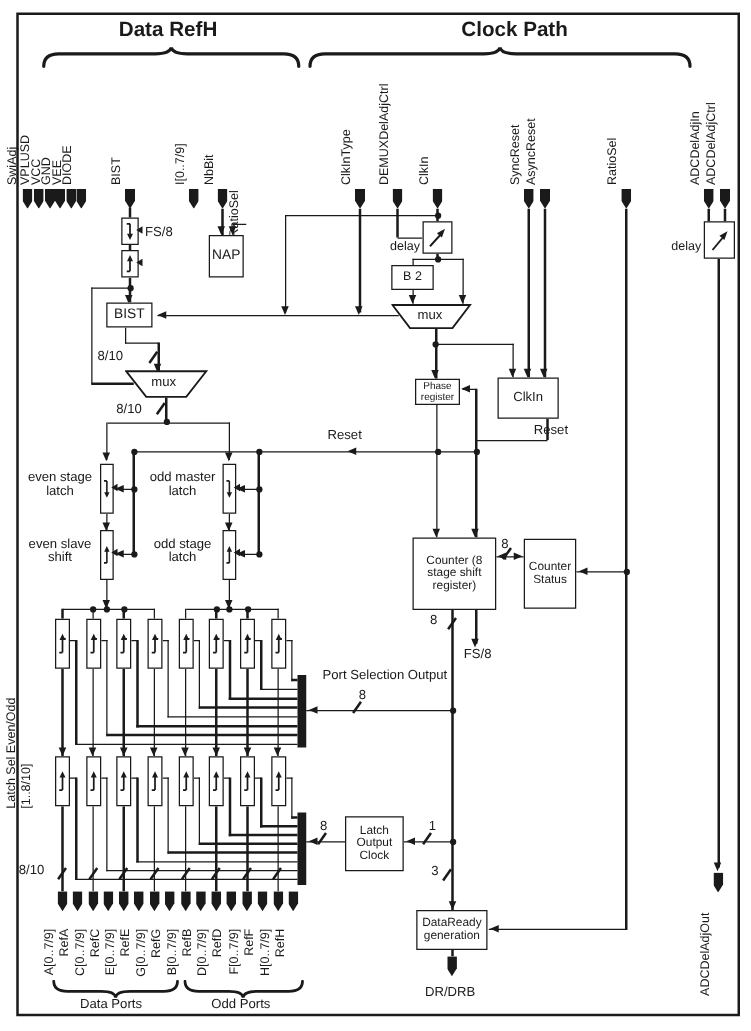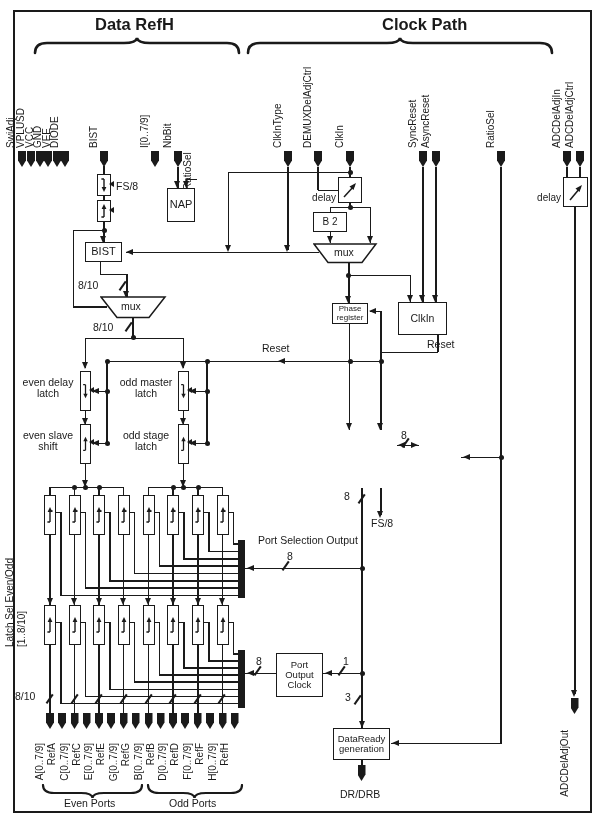--- a/index.html
+++ b/index.html
@@ -34,21 +34,21 @@
   .traplab{position:absolute;font-size:10.5px;}
   .dlab{position:absolute;font-size:10px;text-align:right;}
 </style>
 </head>
 <body>
 
 <div id="canvas">
   <div id="frame"></div>
 
   <div class="title" style="left:95px;top:15px;">Data RefH</div>
-  <div class="title" style="left:382px;top:15px;">Clock Path</div>
+  <div class="title" style="left:369px;top:15px;">Clock Path</div>
   <svg class="brace" style="left:33px;top:37px;" width="208" height="18">
     <path d="M2 16 Q2 6 14 6 L91 6 Q103 6 104 1 Q105 6 117 6 L194 6 Q206 6 206 16" stroke-width="2.6"></path>
   </svg>
   <svg class="brace" style="left:246px;top:37px;" width="308" height="18">
     <path d="M2 16 Q2 6 14 6 L141 6 Q153 6 154 1 Q155 6 167 6 L294 6 Q306 6 306 16" stroke-width="2.6"></path>
   </svg>
 
   <div class="pin" style="left:18px;top:151px;"></div>
   <div class="pin" style="left:27px;top:151px;"></div>
   <div class="pin" style="left:36px;top:151px;"></div>
@@ -373,21 +373,23 @@
 
   <svg class="trap" style="left:313px;top:243px;" width="65" height="21">
     <polygon points="1,1 63,1 49,19.5 15,19.5"></polygon>
   </svg>
   <div class="traplab" style="left:334px;top:246px;">mux</div>
 
   <div class="box" style="left:332px;top:303px;width:36px;height:21px;font-size:8px;padding:1px;">Phase register</div>
   <div class="box" style="left:398px;top:302px;width:49px;height:33px;font-size:10.5px;">ClkIn</div>
   <div class="ann" style="left:427px;top:339px;">Reset</div>
 
-  <div class="box" style="left:276px;top:653px;width:47px;height:44px;font-size:9.5px;padding:2px;">Port Output Clock</div>
+  <div class="box" style="left:330px;top:430px;width:67px;height:58px;font-size:9.5px;padding:2px;">Counter (8 stage shift register)</div>
+  <div class="box" style="left:419px;top:431px;width:42px;height:56px;font-size:9.5px;padding:2px;">Counter Status</div>
+  <div class="box" style="left:276px;top:653px;width:47px;height:44px;font-size:9.5px;padding:2px;">Latch Output Clock</div>
   <div class="box" style="left:333px;top:728px;width:57px;height:32px;font-size:9.5px;padding:2px;">DataReady generation</div>
 
   <div class="box" style="left:563px;top:177px;width:25px;height:30px;">
     <svg width="20" height="24" viewBox="0 0 20 24">
         <path d="M4 20 L14 8" stroke="#1a1a1a" stroke-width="1.5" fill="none"></path>
         <polygon points="16,5 9.5,8.5 13.5,12" fill="#1a1a1a"></polygon>
       </svg>
   </div>
   <div class="dlab" style="left:533px;top:192px;width:28px;">delay</div>
 
@@ -413,21 +415,21 @@
   </div>
   <div class="tk" style="left:89px;top:439px;"></div>
   <div class="lat" style="left:178px;top:424px;width:11px;">
     <svg class="lsvg" width="9" height="22" viewBox="0 0 10 20">
         <path d="M5 17 V6 M5 17 H2.4"></path>
         <path class="f" d="M5 2 2.6 7 h4.8 z"></path>
       </svg>
   </div>
   <div class="tk" style="left:187px;top:439px;"></div>
 
-  <div class="ann" style="left:18px;top:377px;width:60px;text-align:center;white-space:normal;font-size:10.5px;">even delay latch</div>
+  <div class="ann" style="left:18px;top:377px;width:60px;text-align:center;white-space:normal;font-size:10.5px;">even stage latch</div>
   <div class="ann" style="left:18px;top:430px;width:60px;text-align:center;white-space:normal;font-size:10.5px;">even slave shift</div>
   <div class="ann" style="left:116px;top:377px;width:60px;text-align:center;white-space:normal;font-size:10.5px;">odd master latch</div>
   <div class="ann" style="left:116px;top:430px;width:60px;text-align:center;white-space:normal;font-size:10.5px;">odd stage latch</div>
 
   <div class="lat" style="left:44px;top:495px;">
       <svg class="lsvg" width="10" height="22" viewBox="0 0 10 20">
         <path d="M5 17 V6 M5 17 H2.4 M5 6 H7.6"></path>
         <path class="f" d="M5 2 2.6 7 h4.8 z"></path>
       </svg>
     </div>
@@ -571,21 +573,21 @@
   <div class="vlab blab" style="left:205px;top:778px;">RefF</div>
   <div class="vlab blab" style="left:217.5px;top:778px;">H[0..7/9]</div>
   <div class="vlab blab" style="left:229.5px;top:778px;">RefH</div>
 
   <svg class="brace" style="left:41px;top:784px;" width="103" height="16">
     <path d="M2 1 Q2 9 13 9 L40 9 Q51 9 51.5 14 Q52 9 63 9 L90 9 Q101 9 101 1" stroke-width="2.2"></path>
   </svg>
   <svg class="brace" style="left:146px;top:784px;" width="98" height="16">
     <path d="M2 1 Q2 9 13 9 L37 9 Q48 9 48.5 14 Q49 9 60 9 L85 9 Q96 9 96 1" stroke-width="2.2"></path>
   </svg>
-  <div class="ann" style="left:64px;top:798px;">Even Ports</div>
+  <div class="ann" style="left:64px;top:798px;">Data Ports</div>
   <div class="ann" style="left:169px;top:798px;">Odd Ports</div>
 
   <div class="pin" style="left:357.5px;top:765px;"></div>
   <div class="ann" style="left:340px;top:789px;">DR/DRB</div>
 
   <div class="pin" style="left:570.5px;top:698px;"></div>
   <div class="vlab" style="left:570px;top:789px;width:70px;text-align:right;">ADCDelAdjOut</div>
 </div>
 
 </body></html>

